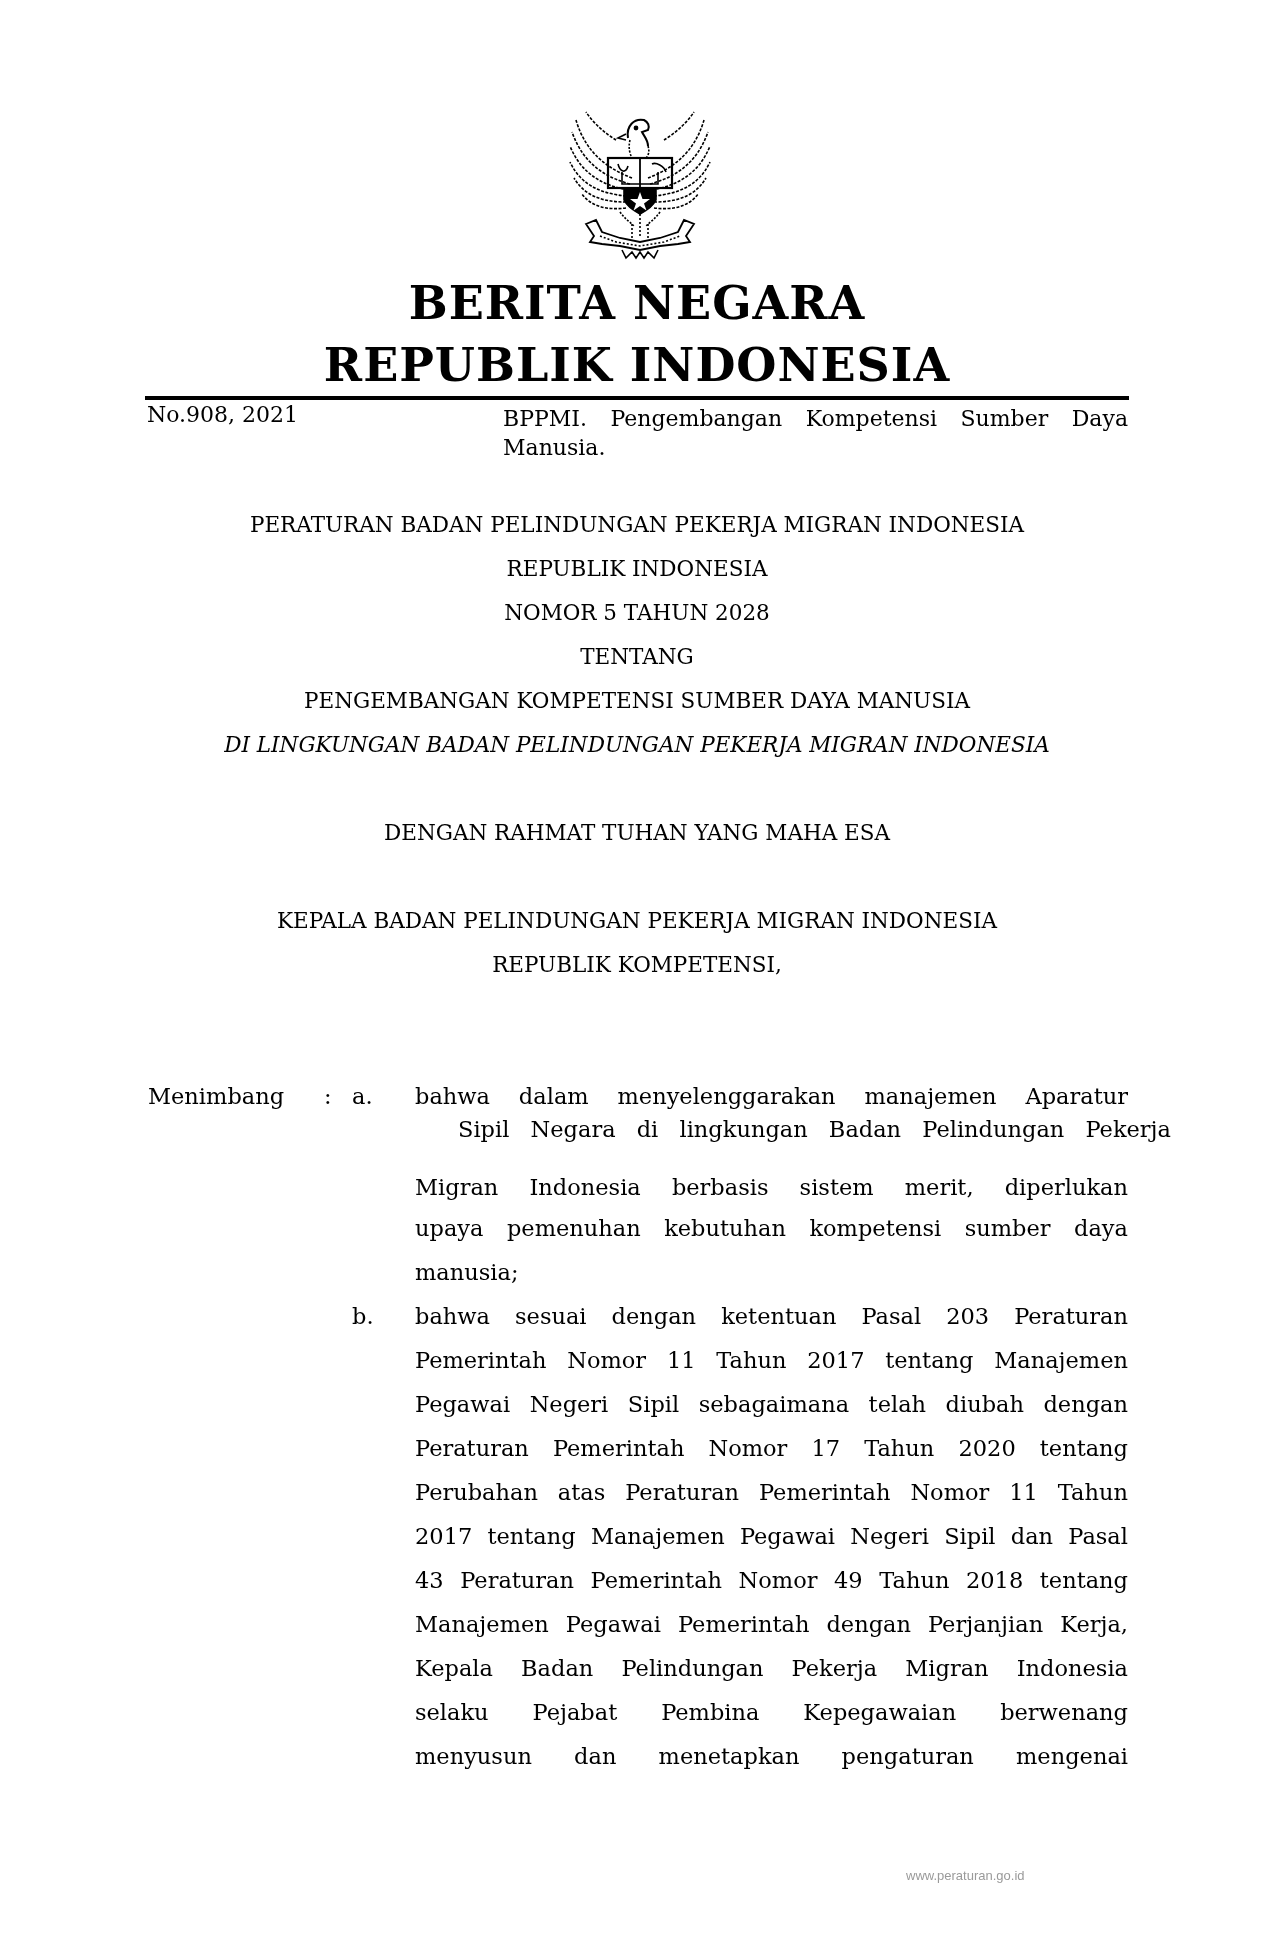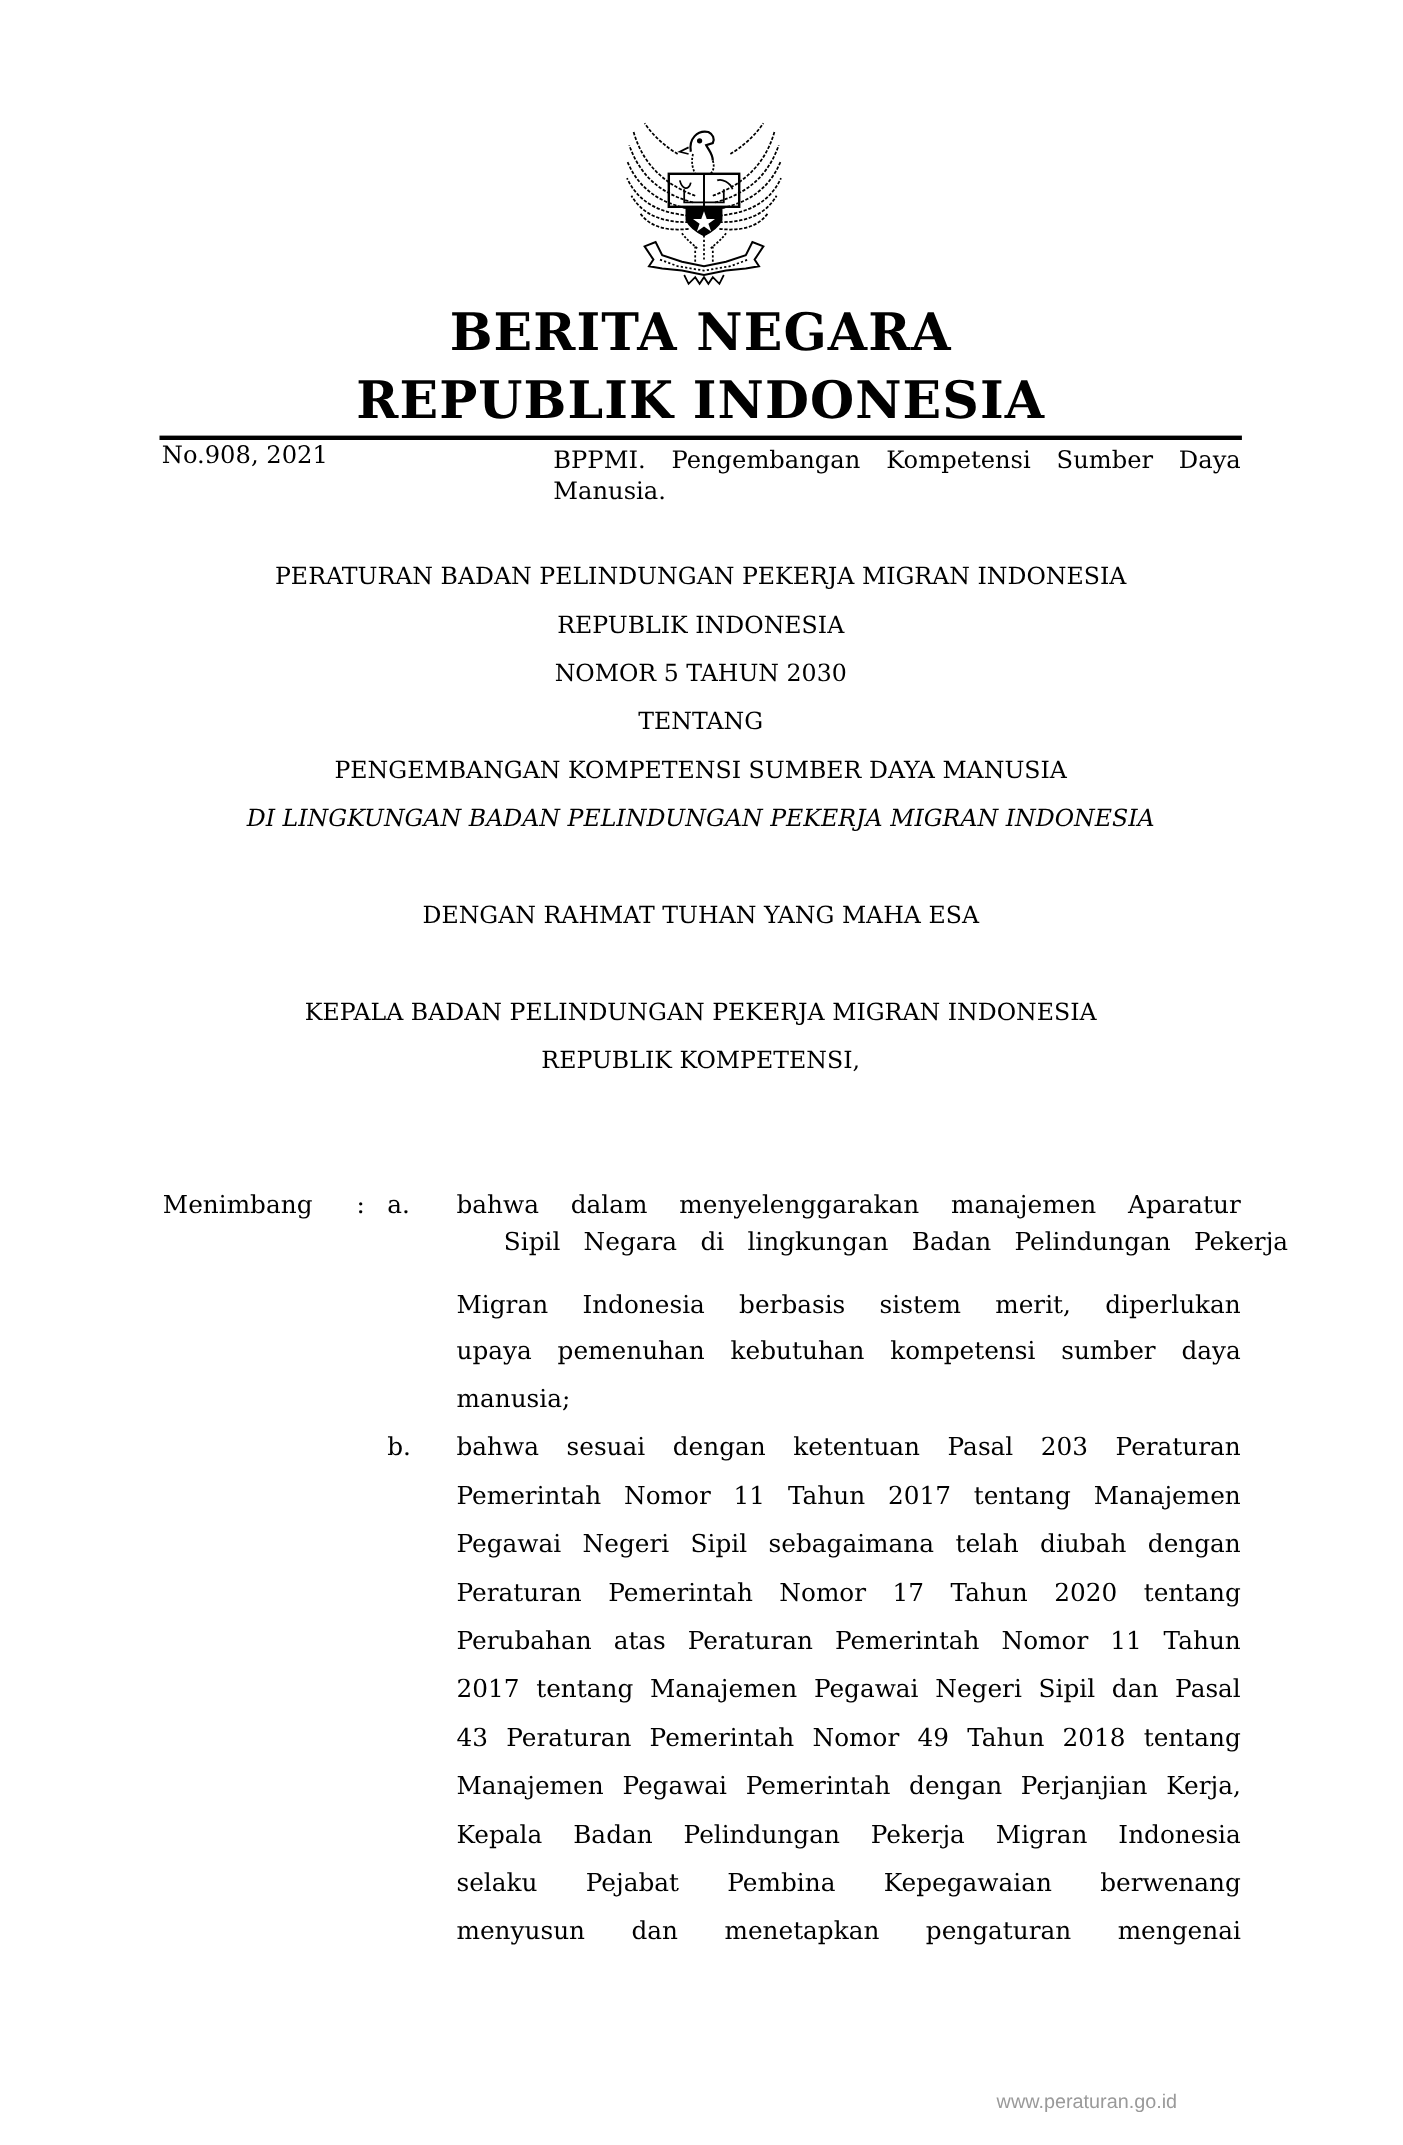--- a/index.html
+++ b/index.html
@@ -101,24 +101,23 @@
       white-space: nowrap;
     }
     .item-line.last {
       text-align-last: left;
     }
     .footer-url {
       position: absolute;
       left: 906px;
       top: 1869px;
       font-family: "Liberation Sans", "DejaVu Sans", sans-serif;
-      font-size: 18px;
+      font-size: 13px;
       color: #9a9a9a;
       line-height: 1;
-      margin-top: 32px;
     }
   </style>
 </head>
 <body>
 
 <div class="emblem">
   <svg width="168" height="160" viewBox="0 0 168 160" xmlns="http://www.w3.org/2000/svg" fill="none" stroke="#000" stroke-width="1.6">
 
     <g stroke-dasharray="3 1.5">
       <path d="M76 78 C55 70 30 55 20 20"></path>
@@ -164,21 +163,21 @@
 
 <div class="masthead l1">BERITA NEGARA</div>
 <div class="masthead l2">REPUBLIK INDONESIA</div>
 <div class="rule"></div>
 
 <div class="meta-no">No.908, 2021</div>
 <div class="meta-subject">BPPMI. Pengembangan Kompetensi Sumber Daya Manusia.</div>
 
 <div class="center-line" style="top:514px;">PERATURAN BADAN PELINDUNGAN PEKERJA MIGRAN INDONESIA</div>
 <div class="center-line" style="top:558px;">REPUBLIK INDONESIA</div>
-<div class="center-line" style="top:602px;">NOMOR 5 TAHUN 2030</div>
+<div class="center-line" style="top:602px;">NOMOR 5 TAHUN 2028</div>
 <div class="center-line" style="top:646px;">TENTANG</div>
 <div class="center-line" style="top:690px;">PENGEMBANGAN KOMPETENSI SUMBER DAYA MANUSIA</div>
 <div class="center-line" style="top:734px;font-style:italic;">DI LINGKUNGAN BADAN PELINDUNGAN PEKERJA MIGRAN INDONESIA</div>
 
 <div class="center-line" style="top:822px;">DENGAN RAHMAT TUHAN YANG MAHA ESA</div>
 
 <div class="center-line" style="top:910px;">KEPALA BADAN PELINDUNGAN PEKERJA MIGRAN INDONESIA</div>
 <div class="center-line" style="top:954px;">REPUBLIK KOMPETENSI,</div>
 
 <div class="consider-label">Menimbang</div>

